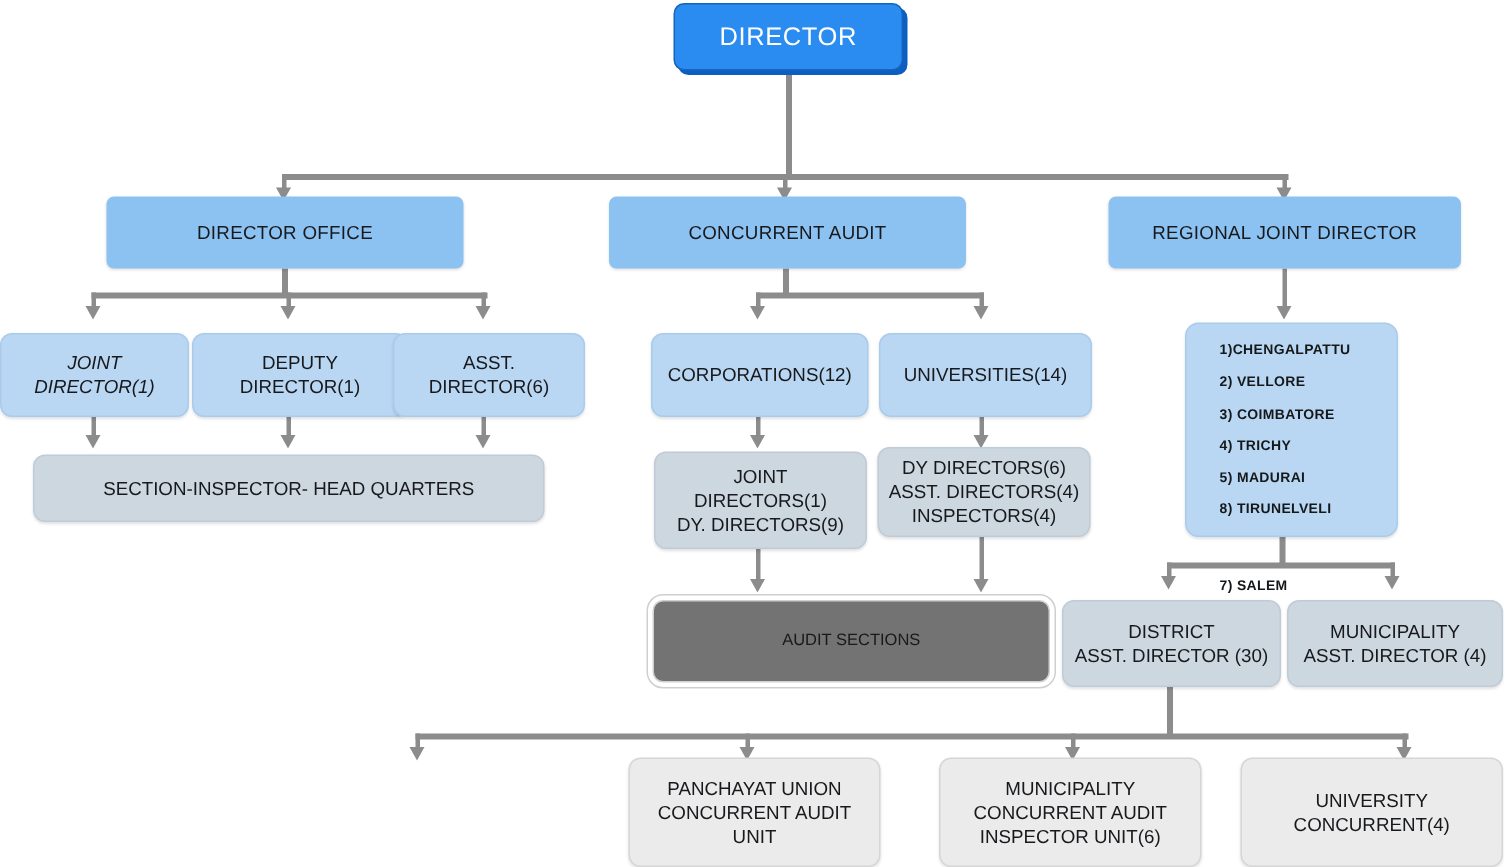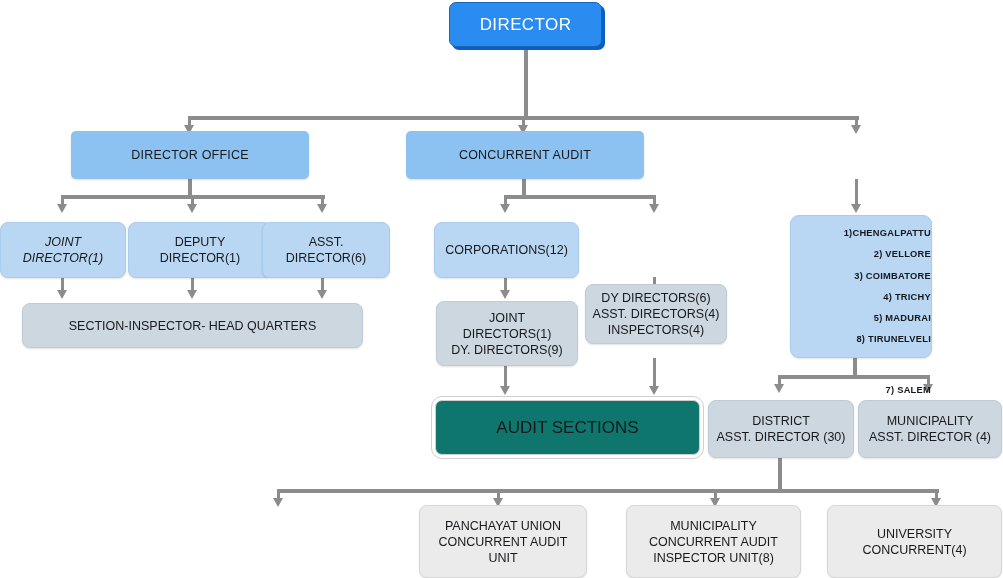--- a/index.html
+++ b/index.html
@@ -74,37 +74,37 @@
 
   
   .n-grey {
     background: #ebebeb;
     border: 1px solid #d6d6d6;
     border-radius: 8px;
     font-size: 12.5px;
     box-shadow: 0 1px 2px rgba(0,0,0,.10);
   }
   .n-grey-outline {
-    background: #0f766e;
+    background: #737373;
     border: 1px solid #d0d0d0;
     border-radius: 7px;
-    font-size: 17px;
+    font-size: 11px;
     outline: 1px solid #cfcfcf;
     outline-offset: 3px;
   }
 
   
   .n-list {
     background: #b9d7f2;
     border: 1px solid #a9cbec;
     border-radius: 9px;
     box-shadow: 0 1px 2px rgba(0,0,0,.12);
     display: block;
     padding: 13px 0 10px 22px;
-    text-align: right;
+    text-align: left;
   }
   .n-list .region-item {
     font-size: 9.3px;
     font-weight: bold;
     letter-spacing: .25px;
     line-height: 1;
     margin-bottom: 12px;
     color: #15181b;
   }
   .n-list .region-item:last-child { margin-bottom: 0; margin-top: 41px; }
@@ -198,20 +198,23 @@
   <div class="node n-blue" style="left:71px; top:131px; width:238px; height:48px;">
     <span class="lbl">DIRECTOR OFFICE</span>
   </div>
 
   <div class="node n-root" style="left:449px; top:2px; width:153px; height:45px;">
     <span class="lbl">DIRECTOR</span>
   </div>
   <div class="node n-blue" style="left:406px; top:131px; width:238px; height:48px;">
     <span class="lbl">CONCURRENT AUDIT</span>
   </div>
+  <div class="node n-blue" style="left:739px; top:131px; width:235px; height:48px;">
+    <span class="lbl">REGIONAL JOINT DIRECTOR</span>
+  </div>
 
   <div class="node n-paleblue" style="left:0px; top:222px; width:126px; height:56px;font-style:italic;">
     <span class="lbl">
       <span>JOINT</span><br>
       <span>DIRECTOR(1)</span>
     </span>
   </div>
   <div class="node n-paleblue" style="left:128px; top:222px; width:144px; height:56px;">
     <span class="lbl">
       <span>DEPUTY</span><br>
@@ -225,28 +228,31 @@
     </span>
   </div>
 
   <div class="node n-bluegrey" style="left:22px; top:303px; width:341px; height:45px;">
     <span class="lbl">SECTION-INSPECTOR- HEAD QUARTERS</span>
   </div>
 
   <div class="node n-paleblue" style="left:434px; top:222px; width:145px; height:56px;">
     <span class="lbl">CORPORATIONS(12)</span>
   </div>
+  <div class="node n-paleblue" style="left:586px; top:222px; width:142px; height:56px;">
+    <span class="lbl">UNIVERSITIES(14)</span>
+  </div>
 
   <div class="node n-bluegrey" style="left:436px; top:301px; width:142px; height:65px;">
     <span class="lbl">
       <span>JOINT DIRECTORS(1)</span><br>
       <span>DY. DIRECTORS(9)</span>
     </span>
   </div>
-  <div class="node n-bluegrey" style="left:585px; top:284px; width:142px; height:60px;">
+  <div class="node n-bluegrey" style="left:585px; top:298px; width:142px; height:60px;">
     <span class="lbl">
       <span>DY DIRECTORS(6)</span><br>
       <span>ASST. DIRECTORS(4)</span><br>
       <span>INSPECTORS(4)</span>
     </span>
   </div>
 
   <div class="node n-grey-outline" style="left:435px; top:400px; width:265px; height:55px;">
     <span class="lbl">AUDIT SECTIONS</span>
   </div>
@@ -278,21 +284,21 @@
     <span class="lbl">
       <span>PANCHAYAT UNION</span><br>
       <span>CONCURRENT AUDIT</span><br>
       <span>UNIT</span>
     </span>
   </div>
   <div class="node n-grey" style="left:626px; top:505px; width:175px; height:73px;">
     <span class="lbl">
       <span>MUNICIPALITY</span><br>
       <span>CONCURRENT AUDIT</span><br>
-      <span>INSPECTOR UNIT(8)</span>
+      <span>INSPECTOR UNIT(6)</span>
     </span>
   </div>
   <div class="node n-grey" style="left:827px; top:505px; width:175px; height:73px;">
     <span class="lbl">
       <span>UNIVERSITY</span><br>
       <span>CONCURRENT(4)</span>
     </span>
   </div>
 
 </div>

